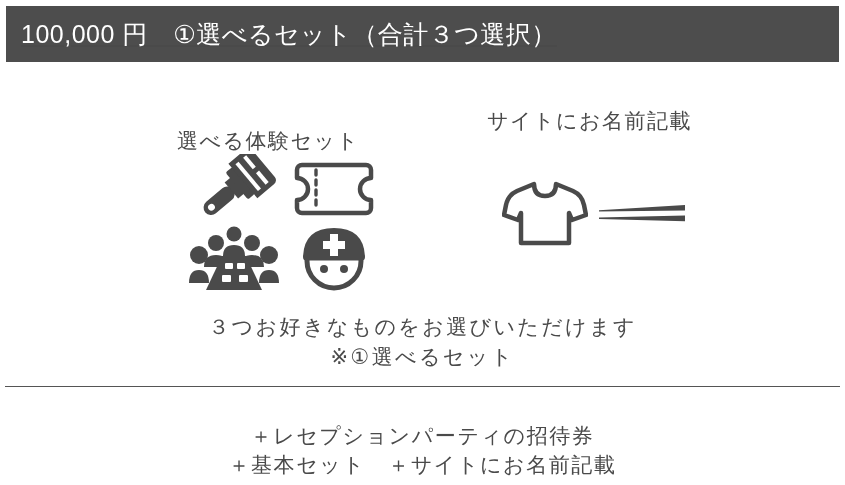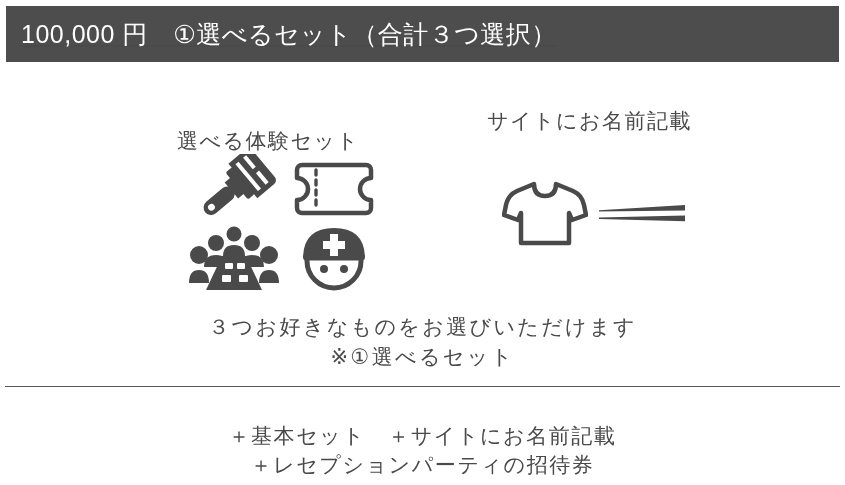--- a/index.html
+++ b/index.html
@@ -234,17 +234,17 @@
   </div>
 
   <div class="desc-block">
     <div class="desc-line">３つお好きなものをお選びいただけます</div>
     <div class="desc-line">※①選べるセット</div>
   </div>
 
   <div class="divider"></div>
 
   <div class="footer-block">
+    <div class="footer-line">＋レセプションパーティの招待券</div>
     <div class="footer-line">＋基本セット　＋サイトにお名前記載</div>
-    <div class="footer-line">＋レセプションパーティの招待券</div>
   </div>
 
 </div>
 
 </body></html>

